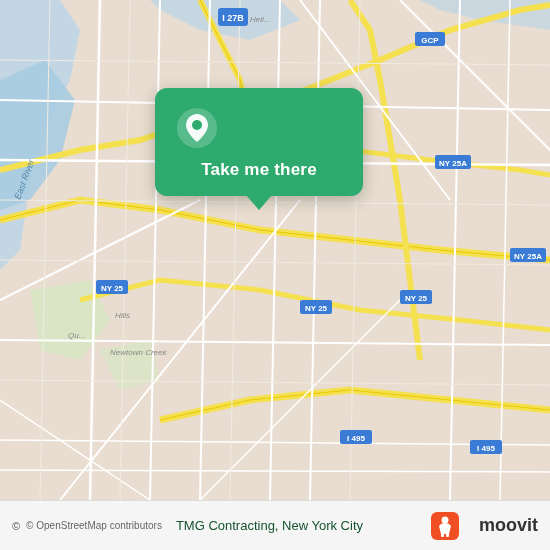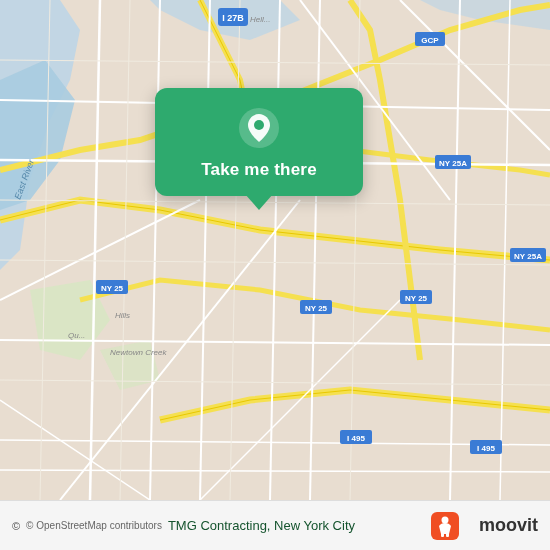--- a/index.html
+++ b/index.html
@@ -31,21 +31,20 @@
     
     .tooltip-card {
       position: absolute;
       top: 88px;
       left: 155px;
       width: 208px;
       background: #2eaa6e;
       border-radius: 12px;
       display: flex;
       flex-direction: column;
-      align-items: center;
       padding: 18px 20px 16px;
       box-shadow: 0 4px 16px rgba(0,0,0,0.25);
       z-index: 10;
     }
 
     .tooltip-card::after {
       content: '';
       position: absolute;
       bottom: -14px;
       left: 50%;
@@ -228,21 +227,21 @@
       <path d="M22 8 C16,8 11,13 11,19 C11,27 22,36 22,36 C22,36 33,27 33,19 C33,13 28,8 22,8 Z" fill="white" opacity="0.95"></path>
       <circle cx="22" cy="19" r="5" fill="#2eaa6e"></circle>
     </svg>
     <span class="tooltip-label">Take me there</span>
   </div>
 </div>
 
 <div id="bottom-bar">
   <div class="bottom-left">
     <span class="copyright-symbol">©</span>
-    <span style="font-size:10px; color:#666; ">© OpenStreetMap contributors</span>
+    <span style="font-size:10px; color:#666; margin-right:8px;">© OpenStreetMap contributors</span>
     <span class="bottom-title">TMG Contracting, New York City</span>
   </div>
   <div class="moovit-logo">
 
     <svg class="moovit-icon" viewBox="0 0 28 28" xmlns="http://www.w3.org/2000/svg">
       <rect width="28" height="28" rx="6" fill="#f04e23"></rect>
       <circle cx="14" cy="8" r="3.5" fill="white"></circle>
       <path d="M8,14 Q10,11 14,11 Q18,11 20,14 L18,22 L10,22 Z" fill="white"></path>
       <rect x="10" y="20" width="3" height="5" rx="1" fill="white"></rect>
       <rect x="15" y="20" width="3" height="5" rx="1" fill="white"></rect>

